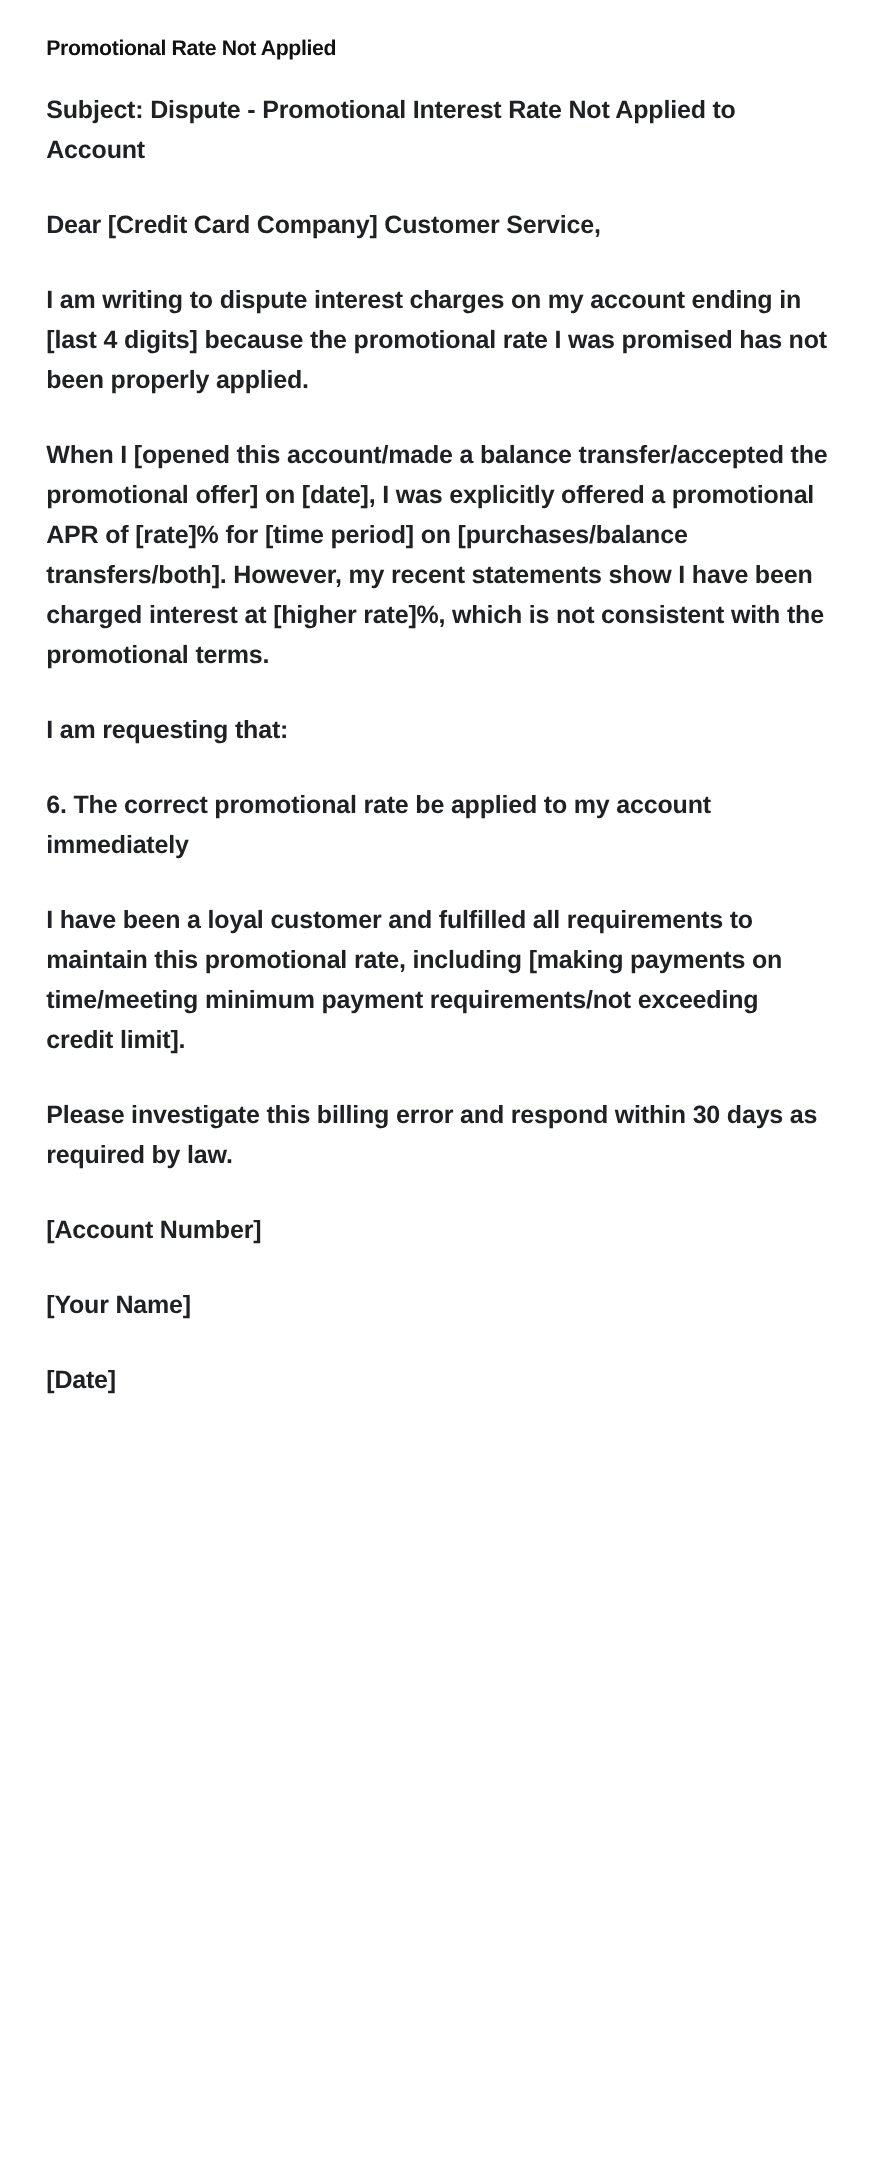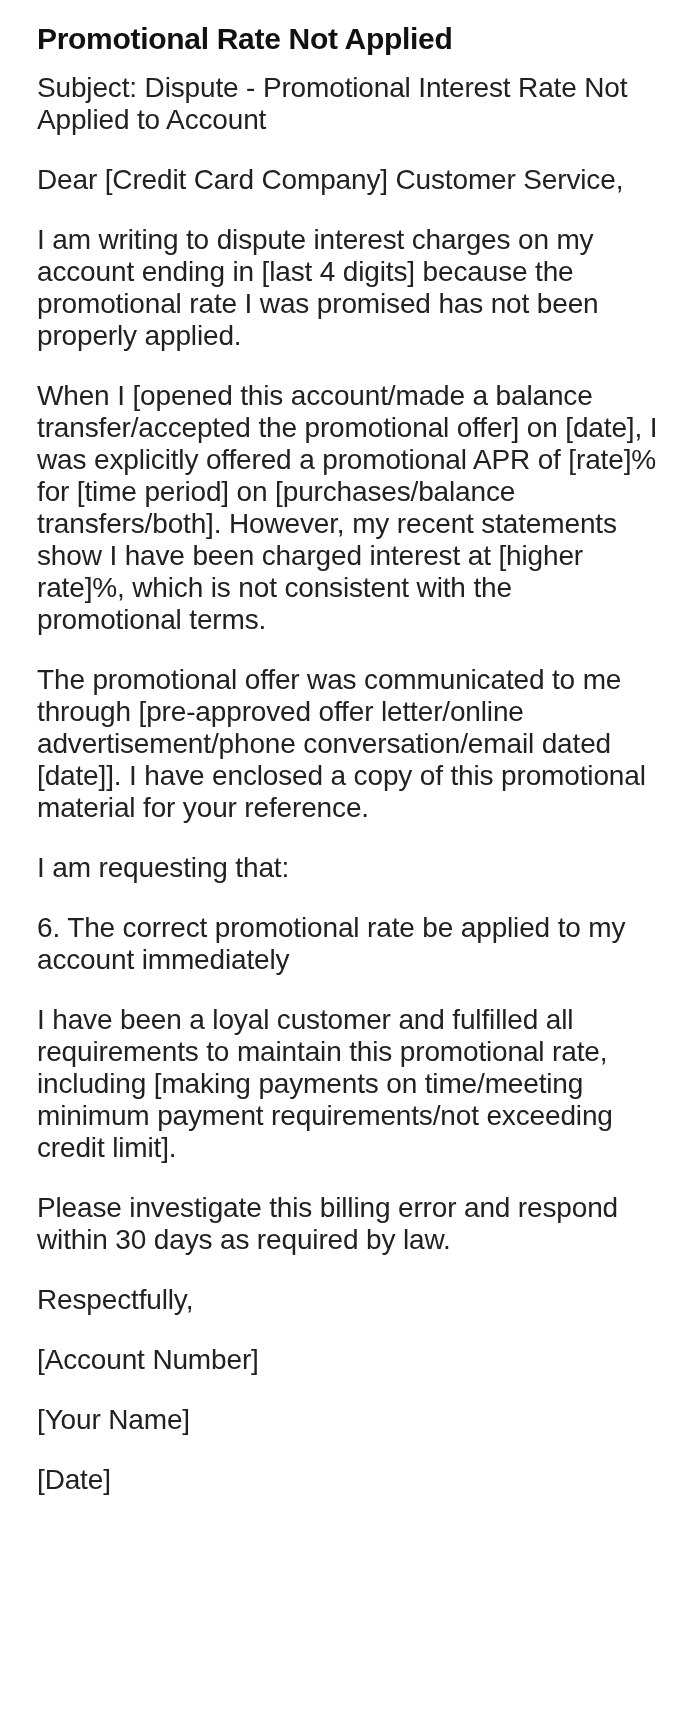--- a/index.html
+++ b/index.html
@@ -14,46 +14,44 @@
   }
   .page {
     box-sizing: border-box;
     width: 700px;
     padding: 14px 37px 40px 37px;
     font-family: "Liberation Sans", "DejaVu Sans", sans-serif;
     color: #202124;
     background: #ffffff;
   }
   h1.doc-title {
-    font-size: 30px;
+    font-size: 17px;
     line-height: 34px;
     font-weight: 700;
     color: #111111;
     letter-spacing: -0.3px;
     margin: 8px 0 16px 0;
   }
   p.doc-para {
-    font-size: 28px;
+    font-size: 20px;
     line-height: 32px;
-    font-weight: 400;
+    font-weight: 700;
     letter-spacing: -0.15px;
     margin: 12px 0 28px 0;
   }
 </style>
 </head>
 <body>
 
 <div class="page">
   <h1 class="doc-title">Promotional Rate Not Applied</h1>
   <p class="doc-para">Subject: Dispute - Promotional Interest Rate Not Applied to Account</p>
   <p class="doc-para">Dear [Credit Card Company] Customer Service,</p>
   <p class="doc-para">I am writing to dispute interest charges on my account ending in [last 4 digits] because the promotional rate I was promised has not been properly applied.</p>
   <p class="doc-para">When I [opened this account/made a balance transfer/accepted the promotional offer] on [date], I was explicitly offered a promotional APR of [rate]% for [time period] on [purchases/balance transfers/both]. However, my recent statements show I have been charged interest at [higher rate]%, which is not consistent with the promotional terms.</p>
-  <p class="doc-para">The promotional offer was communicated to me through [pre-approved offer letter/online advertisement/phone conversation/email dated [date]]. I have enclosed a copy of this promotional material for your reference.</p>
   <p class="doc-para">I am requesting that:</p>
   <p class="doc-para">6. The correct promotional rate be applied to my account immediately</p>
   <p class="doc-para">I have been a loyal customer and fulfilled all requirements to maintain this promotional rate, including [making payments on time/meeting minimum payment requirements/not exceeding credit limit].</p>
   <p class="doc-para">Please investigate this billing error and respond within 30 days as required by law.</p>
-  <p class="doc-para">Respectfully,</p>
   <p class="doc-para">[Account Number]</p>
   <p class="doc-para">[Your Name]</p>
   <p class="doc-para">[Date]</p>
 </div>
 
 </body></html>

